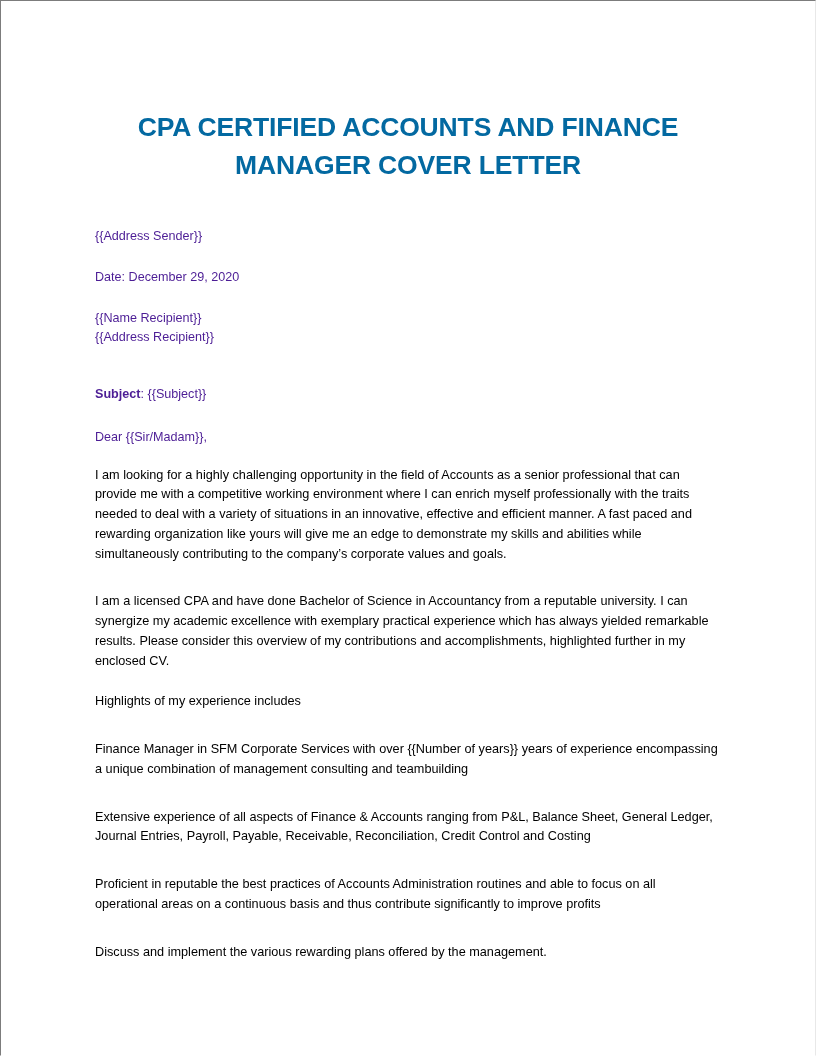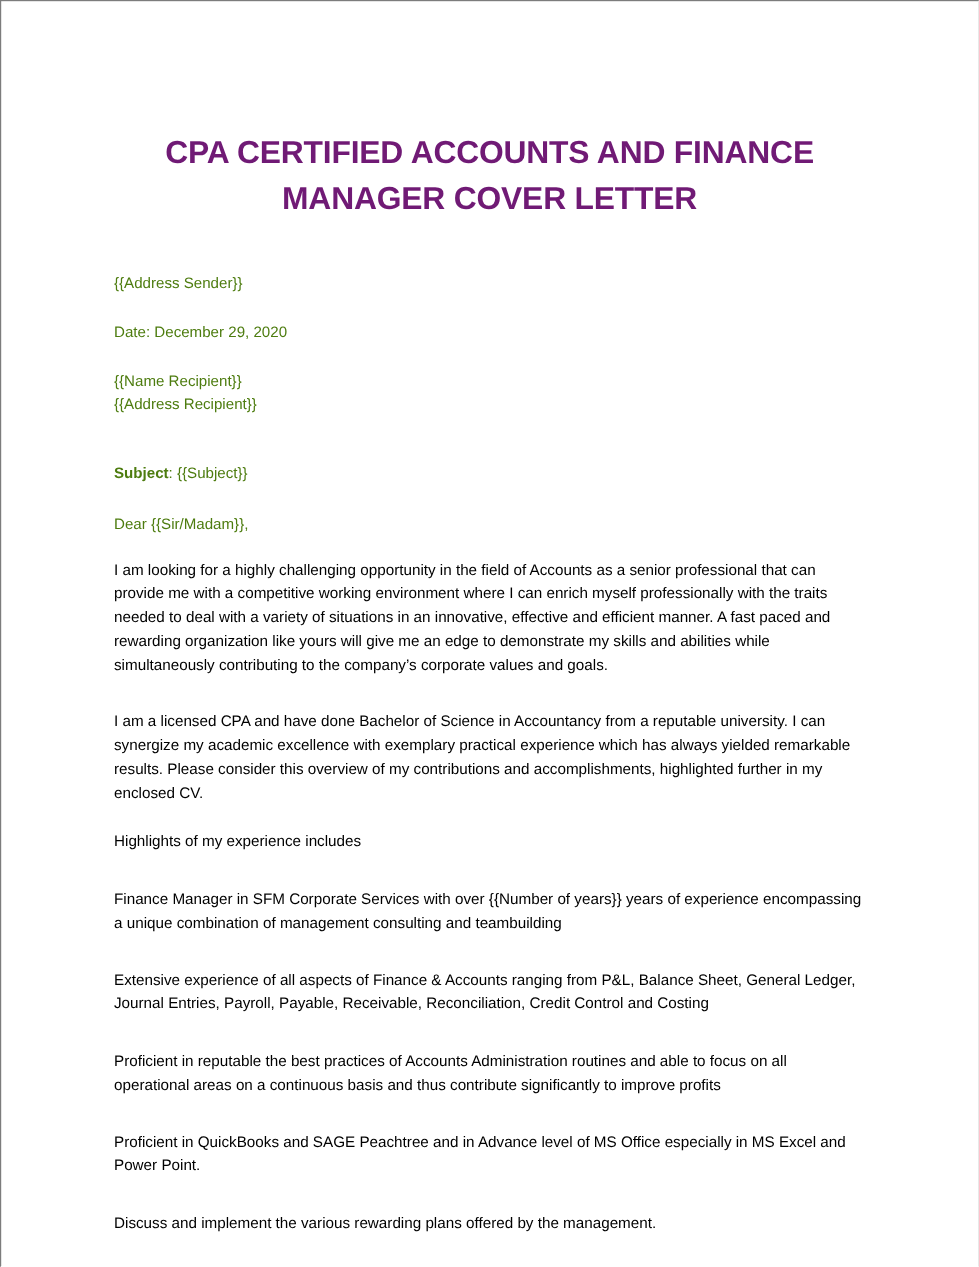--- a/index.html
+++ b/index.html
@@ -31,26 +31,26 @@
     width: 626px;
   }
   .letter-title {
     margin: 0;
     padding-top: 108px;
     font-size: 26.5px;
     font-weight: bold;
     line-height: 1.42;
     text-align: center;
     letter-spacing: -0.15px;
-    color: #701a75;
+    color: #0369a1;
   }
   .block {
     font-size: 12.6px;
     line-height: 1.5;
-    color: #4d7c0f;
+    color: #4c1d95;
   }
   .sender-block {
     margin-top: 43px;
   }
   .date-line {
     margin-top: 22px;
   }
   .recipient-block {
     margin-top: 22px;
   }
@@ -107,18 +107,17 @@
     <p class="para">I am a licensed CPA and have done Bachelor of Science in Accountancy from a reputable university. I can synergize my academic excellence with exemplary practical experience which has always yielded remarkable results. Please consider this overview of my contributions and accomplishments, highlighted further in my enclosed CV.</p>
 
     <p class="para highlights-intro">Highlights of my experience includes</p>
 
     <p class="para">Finance Manager in SFM Corporate Services with over {{Number of years}} years of experience encompassing a unique combination of management consulting and teambuilding</p>
 
     <p class="para">Extensive experience of all aspects of Finance &amp; Accounts ranging from P&amp;L, Balance Sheet, General Ledger, Journal Entries, Payroll, Payable, Receivable, Reconciliation, Credit Control and Costing</p>
 
     <p class="para">Proficient in reputable the best practices of Accounts Administration routines and able to focus on all operational areas on a continuous basis and thus contribute significantly to improve profits</p>
 
-    <p class="para">Proficient in QuickBooks and SAGE Peachtree and in Advance level of MS Office especially in MS Excel and Power Point.</p>
 
     <p class="para">Discuss and implement the various rewarding plans offered by the management.</p>
 
   </div>
 </div>
 
 </body></html>

